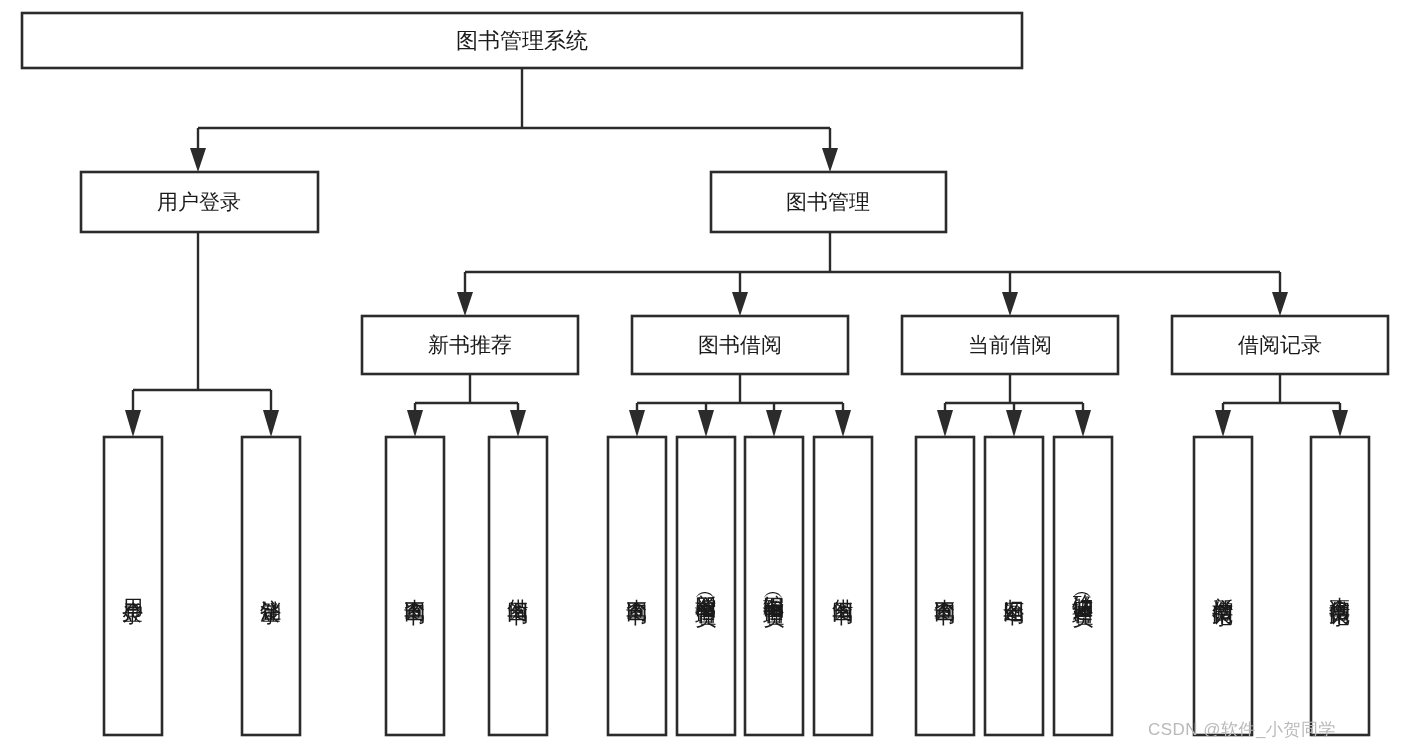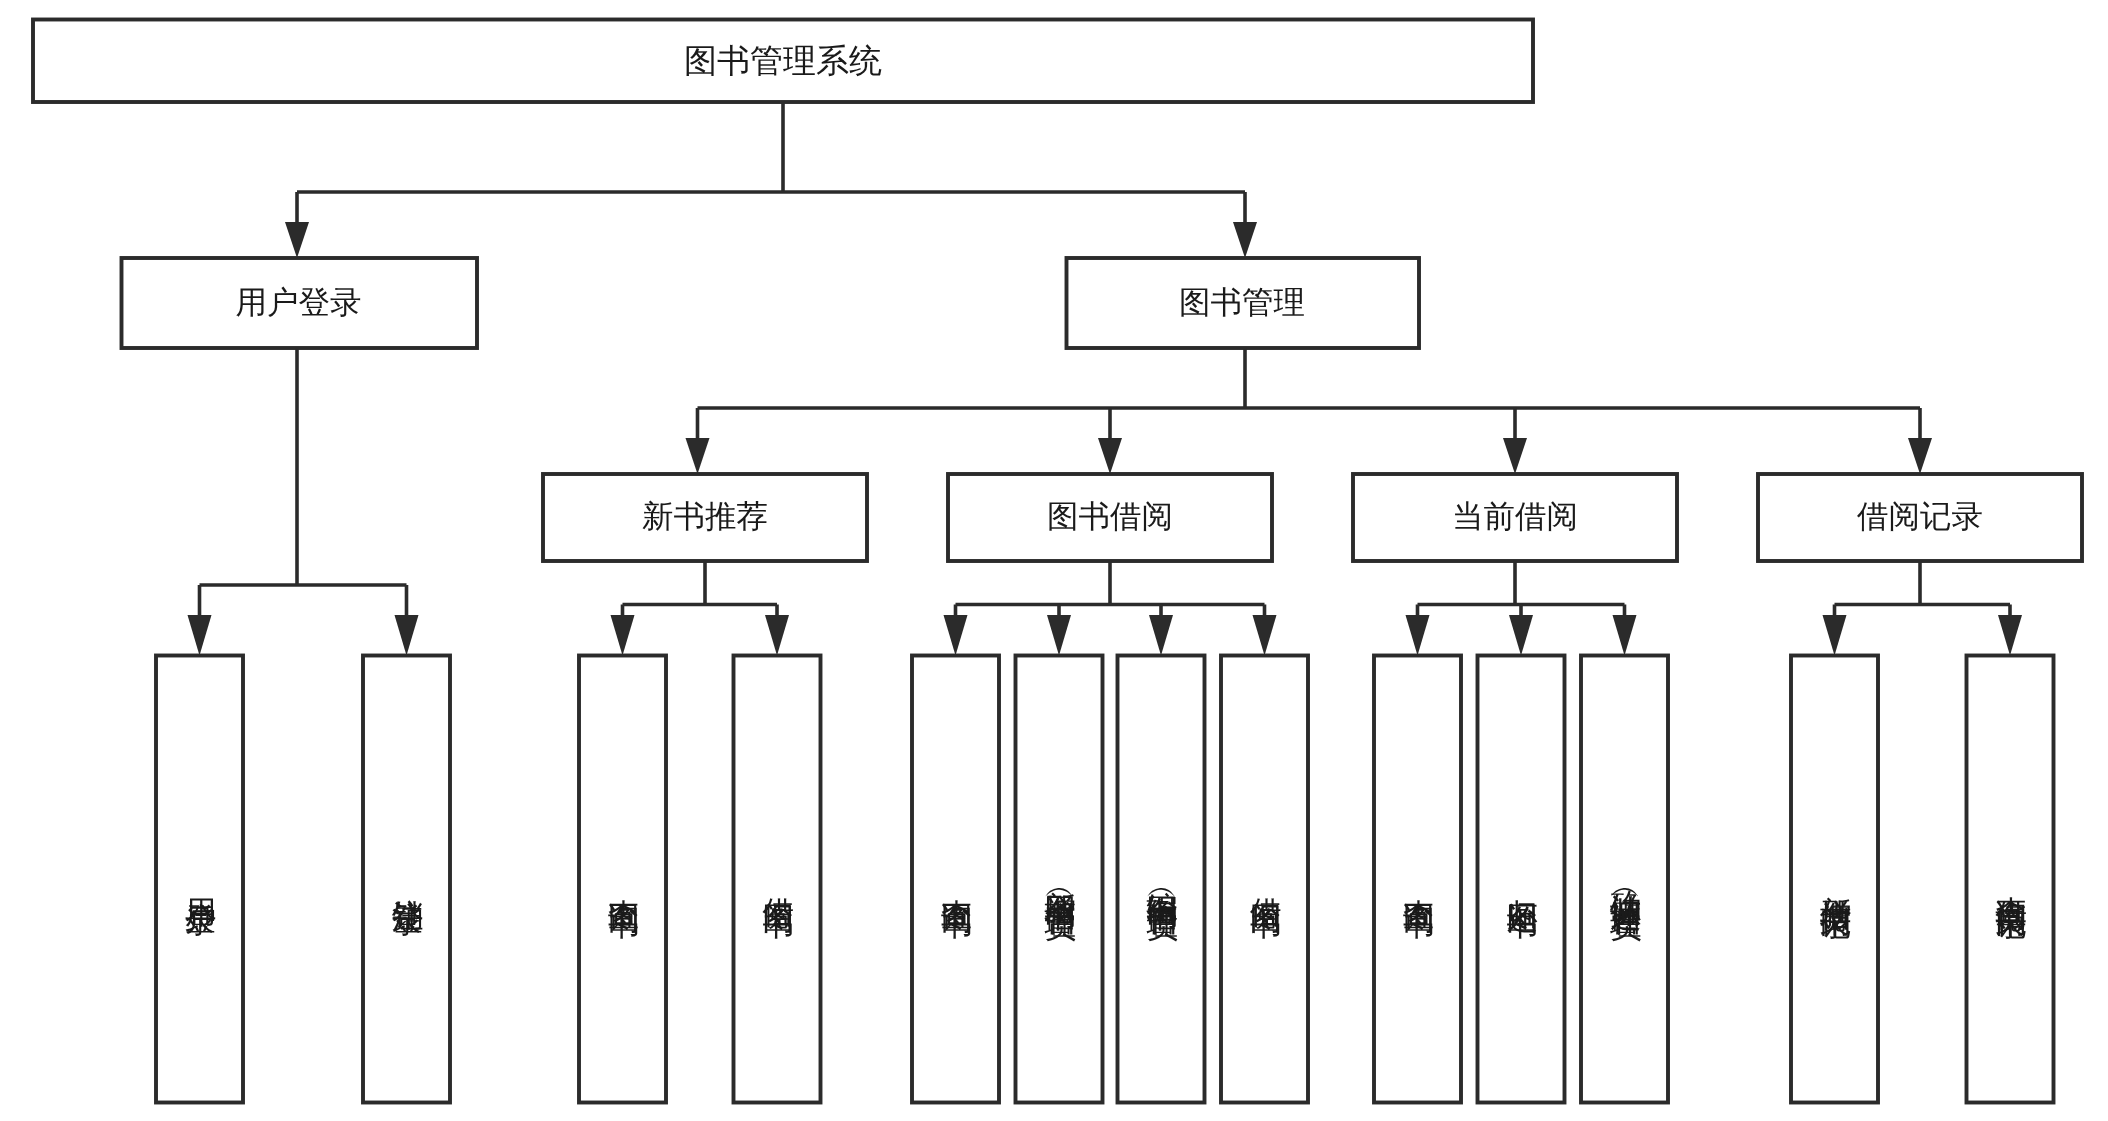--- a/index.html
+++ b/index.html
@@ -237,14 +237,15 @@
   <div class="leaf-label-wrap" style="left:745px; top:437px; width:58px; height:298px;">编辑图书（管理员）</div>
   <div class="leaf-label-wrap" style="left:814px; top:437px; width:58px; height:298px;">借阅图书</div>
 
   <div class="leaf-label-wrap" style="left:916px; top:437px; width:58px; height:298px;">查询图书</div>
   <div class="leaf-label-wrap" style="left:985px; top:437px; width:58px; height:298px;">归还图书</div>
   <div class="leaf-label-wrap" style="left:1054px; top:437px; width:58px; height:298px;">确认归还（管理员）</div>
 
   <div class="leaf-label-wrap" style="left:1194px; top:437px; width:58px; height:298px;">新增借阅记录</div>
   <div class="leaf-label-wrap" style="left:1311px; top:437px; width:58px; height:298px;">查询借阅记录</div>
 
+  <div class="watermark">CSDN @软件_小贺同学</div>
 
 </div>
 
 </body></html>

